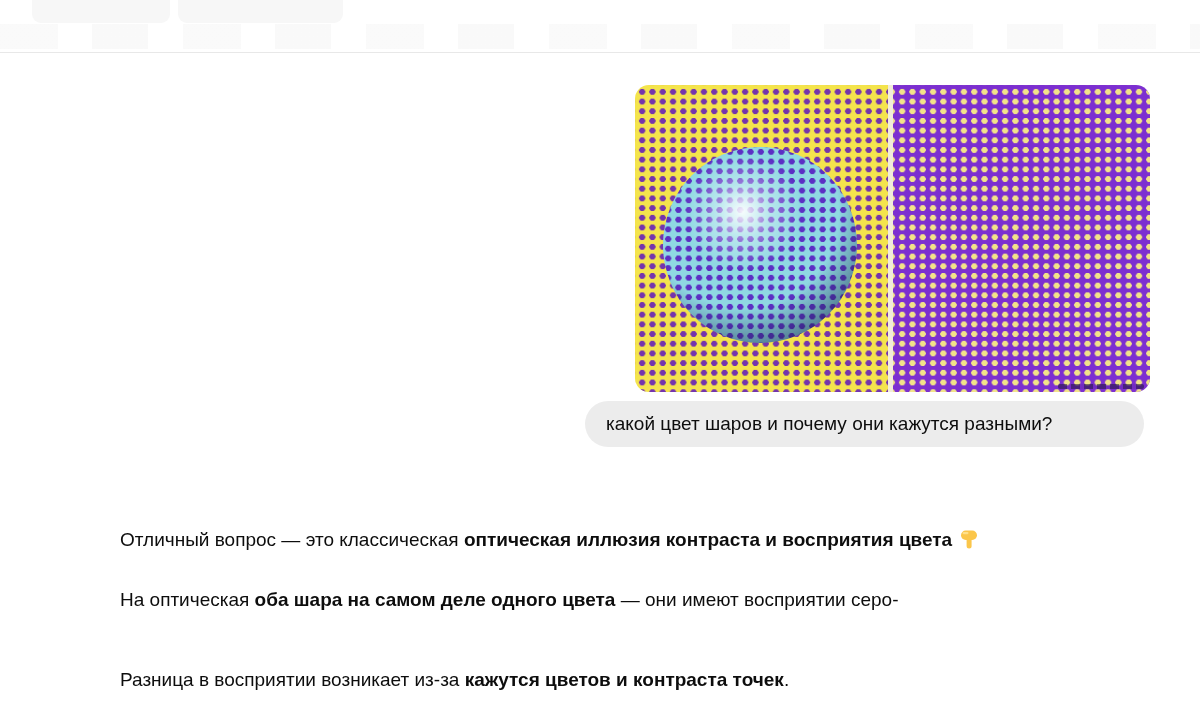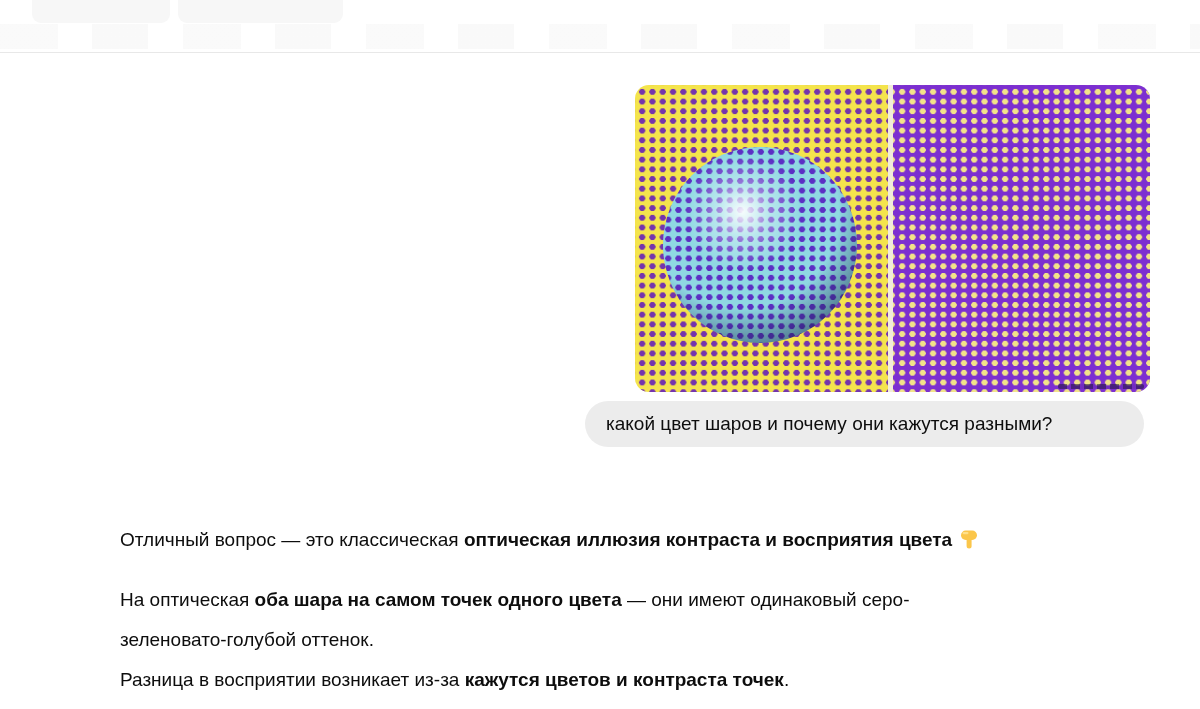--- a/index.html
+++ b/index.html
@@ -103,21 +103,21 @@
 
   <div class="assistant">
     <p>
       <span>Отличный вопрос — это классическая </span><strong>оптическая иллюзия контраста и восприятия цвета</strong><svg class="emoji" width="22" height="22" viewBox="0 0 22 22" aria-hidden="true">
           <rect x="3" y="2.5" width="16" height="9.5" rx="4.7" fill="#fbc64a"></rect>
           <rect x="8.6" y="8.5" width="5" height="12" rx="2.5" fill="#fbc64a"></rect>
           <rect x="4.5" y="4" width="6" height="2.2" rx="1.1" fill="#ffe08a"></rect>
         </svg>
     </p>
     <p>
-      <span>На оптическая </span><strong>оба шара на самом точек одного цвета</strong><span> — они имеют одинаковый серо-</span><br>
-      <span>зеленовато-голубой оттенок.</span><br>
+      <span>На оптическая </span><strong>оба шара на самом деле одного цвета</strong><span> — они имеют восприятии серо-</span><br>
+      <br>
       <span>Разница в восприятии возникает из-за </span><strong>кажутся цветов и контраста точек</strong><span>.</span>
     </p>
   </div>
 
   <div class="cutoff-line"></div>
 
 </div>
 
 </body></html>

